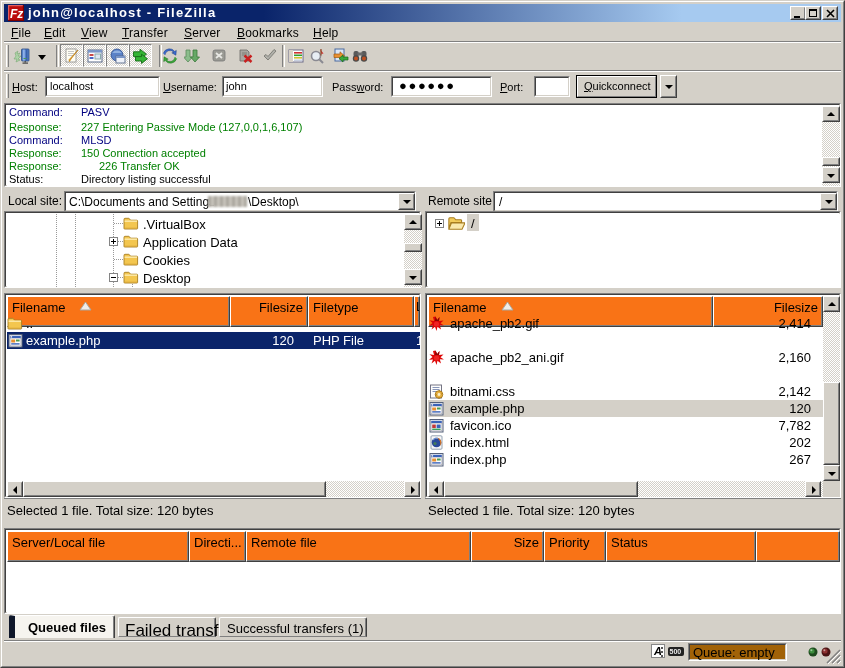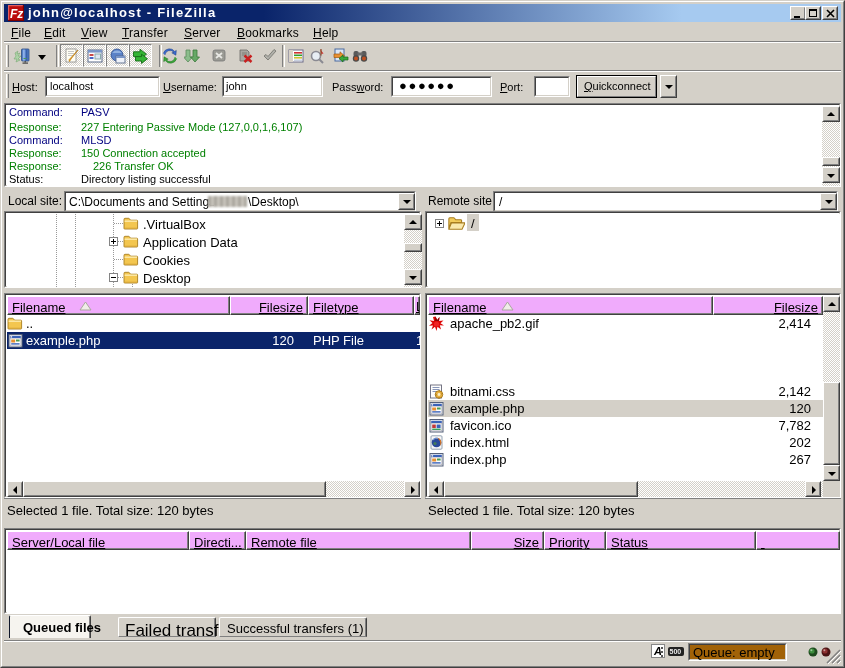--- a/index.html
+++ b/index.html
@@ -38,24 +38,24 @@
 .menubar span { position:absolute; top:4px;text-align:right; }
 
 
 .sbtn { position:absolute; border:1px solid; border-color:#fff #404040 #404040 #fff; background:#d4d0c8; }
 .sbtn > .bin2 { position:absolute; left:0; top:0; right:0; bottom:0; border:1px solid; border-color:#d4d0c8 #808080 #808080 #d4d0c8; }
 .arr { position:absolute; width:0; height:0; }
 .thumb { position:absolute; border:1px solid; border-color:#fff #404040 #404040 #fff; background:#d4d0c8; }
 .thumb > .bin2 { position:absolute; left:0; top:0; right:0; bottom:0; border:1px solid; border-color:#d4d0c8 #808080 #808080 #d4d0c8; }
 
 
-.hdrcell { position:absolute; top:0; height:19px; font-size:13px; background:#f0abfc;
+.hdrcell { position:absolute; top:0; height:31px; font-size:13px; background:#f97316;
   border-top:1px solid #fff; border-left:1px solid #fff;
   border-right:1px solid #404040; border-bottom:1px solid #404040;
-  box-shadow:inset -1px -1px 0 #808080; padding:3px 4px 0 4px; overflow:hidden; white-space:nowrap;text-decoration:underline; }
+  box-shadow:inset -1px -1px 0 #808080; padding:3px 4px 0 4px; overflow:hidden; white-space:nowrap; }
 .r { text-align:right; }
 .row { position:absolute; left:0; height:17px; white-space:nowrap; font-size:13px; }
 .cell { position:absolute; top:1px; white-space:nowrap; overflow:hidden; }
 .ico16 { position:absolute; width:16px; height:16px; }
 .vdots { position:absolute; width:1px; background-image:repeating-linear-gradient(to bottom,#999 0 1px,transparent 1px 2px); }
 .hdots { position:absolute; height:1px; background-image:repeating-linear-gradient(to right,#999 0 1px,transparent 1px 2px); }
 .pmbox { position:absolute; width:9px; height:9px; border:1px solid #848484; background:#fff; }
 .pmbox::before { content:""; position:absolute; left:1px; top:3px; width:5px; height:1px; background:#000; }
 .pmbox.plus::after { content:""; position:absolute; left:3px; top:1px; width:1px; height:5px; background:#000; }
 .fold { position:absolute; width:16px; height:14px; }
@@ -302,21 +302,21 @@
     <div style="color:#000080;position:absolute;top:28px">
         <span style="position:absolute;left:2px;width:70px">Command:</span>
         <span style="position:absolute;left:74px;width:400px">MLSD</span>
       </div>
     <div style="color:#008000;position:absolute;top:41px">
         <span style="position:absolute;left:2px;width:70px">Response:</span>
         <span style="position:absolute;left:74px;width:400px">150 Connection accepted</span>
       </div>
     <div style="color:#008000;position:absolute;top:54px">
         <span style="position:absolute;left:2px;width:70px">Response:</span>
-        <span style="position:absolute;left:86px;width:400px">226 Transfer OK</span>
+        <span style="position:absolute;left:92px;width:400px">226 Transfer OK</span>
       </div>
     <div style="color:#000;position:absolute;top:67px">
         <span style="position:absolute;left:2px;width:70px">Status:</span>
         <span style="position:absolute;left:74px;width:400px">Directory listing successful</span>
       </div>
   </div>
   <div class="abs" style="left:816px;top:2px;width:19px;height:80px;background:#fff"></div>
   <div class="abs dither" style="left:817px;top:2px;width:18px;height:80px"></div>
   <div class="sbtn" style="left:817px;top:2px;width:18px;height:16px">
       <div class="bin2"></div>
@@ -460,20 +460,27 @@
     <svg class="abs" style="left:73px;top:5px" width="13" height="10" viewBox="0 0 13 10">
         <path d="M6.5 1 L12 9 L1 9 Z" fill="#f0ede8" stroke="#aaa79f" stroke-width="1"></path>
       </svg>
     <div class="hdrcell r" style="left:285px;width:110px">Filesize</div>
     <div class="row" style="top:19px;width:395px">
       <svg class="abs" style="left:1px;top:1px" width="15" height="15" viewBox="0 0 15 15">
           <use href="#feather"></use>
         </svg>
       <div class="cell" style="left:22px">apache_pb2.gif</div>
         <div class="cell r" style="left:300px;width:83px">2,414</div>
+    </div>
+    <div class="row" style="top:53px;width:395px">
+      <svg class="abs" style="left:1px;top:1px" width="15" height="15" viewBox="0 0 15 15">
+          <use href="#feather"></use>
+        </svg>
+      <div class="cell" style="left:22px">apache_pb2_ani.gif</div>
+        <div class="cell r" style="left:300px;width:83px">2,160</div>
     </div>
     <div class="row" style="top:87px;width:395px">
       <svg class="abs" style="left:1px;top:1px" width="15" height="15" viewBox="0 0 15 15">
           <use href="#cssfile"></use>
         </svg>
       <div class="cell" style="left:22px">bitnami.css</div>
         <div class="cell r" style="left:300px;width:83px">2,142</div>
     </div>
     <div class="row" style="top:104px;width:395px;background:#d4d0c8">
       <svg class="abs" style="left:1px;top:1px" width="15" height="15" viewBox="0 0 15 15">
@@ -547,21 +554,21 @@
     <div class="hdrcell" style="left:182px;width:57px">Directi...</div>
     <div class="hdrcell" style="left:239px;width:225px">Remote file</div>
     <div class="hdrcell r" style="left:464px;width:73px">Size</div>
     <div class="hdrcell" style="left:537px;width:62px">Priority</div>
     <div class="hdrcell" style="left:599px;width:150px">Status</div>
     <div class="hdrcell" style="left:749px;width:84px">&nbsp;</div>
   </div>
 </div>
 
 <div class="abs" id="tabs" style="left:4px;top:614px;width:837px;height:26px">
-  <div class="abs" style="left:5px;top:1px;width:82px;height:23px;background:#f6f4ef;border-top:1px solid #fff;border-left:1px solid #0f172a;border-right:1px solid #404040;border-radius:2px 2px 0 0;box-shadow:inset -1px 0 0 #808080">
+  <div class="abs" style="left:5px;top:1px;width:106px;height:23px;background:#f6f4ef;border-top:1px solid #fff;border-left:6px solid #0f172a;border-right:1px solid #404040;border-radius:2px 2px 0 0;box-shadow:inset -1px 0 0 #808080">
     <div class="abs" style="left:13px;top:4px;font-weight:bold;font-size:13px;white-space:nowrap">Queued files</div>
   </div>
   <div class="abs" style="left:114px;top:3px;width:98px;height:20px;background:#d4d0c8;border-top:1px solid #fff;border-left:1px solid #fff;border-right:1px solid #404040;border-radius:2px 2px 0 0;box-shadow:inset -1px 0 0 #808080;border-bottom:1px solid #808080">
     <div class="abs" style="left:6px;top:3px;font-size:17px;white-space:nowrap">Failed transfers</div>
   </div>
   <div class="abs" style="left:215px;top:3px;width:148px;height:20px;background:#d4d0c8;border-top:1px solid #fff;border-left:1px solid #fff;border-right:1px solid #404040;border-radius:2px 2px 0 0;box-shadow:inset -1px 0 0 #808080;border-bottom:1px solid #808080">
     <div class="abs" style="left:7px;top:3px;font-size:13px;white-space:nowrap">Successful transfers (1)</div>
   </div>
 </div>
 

